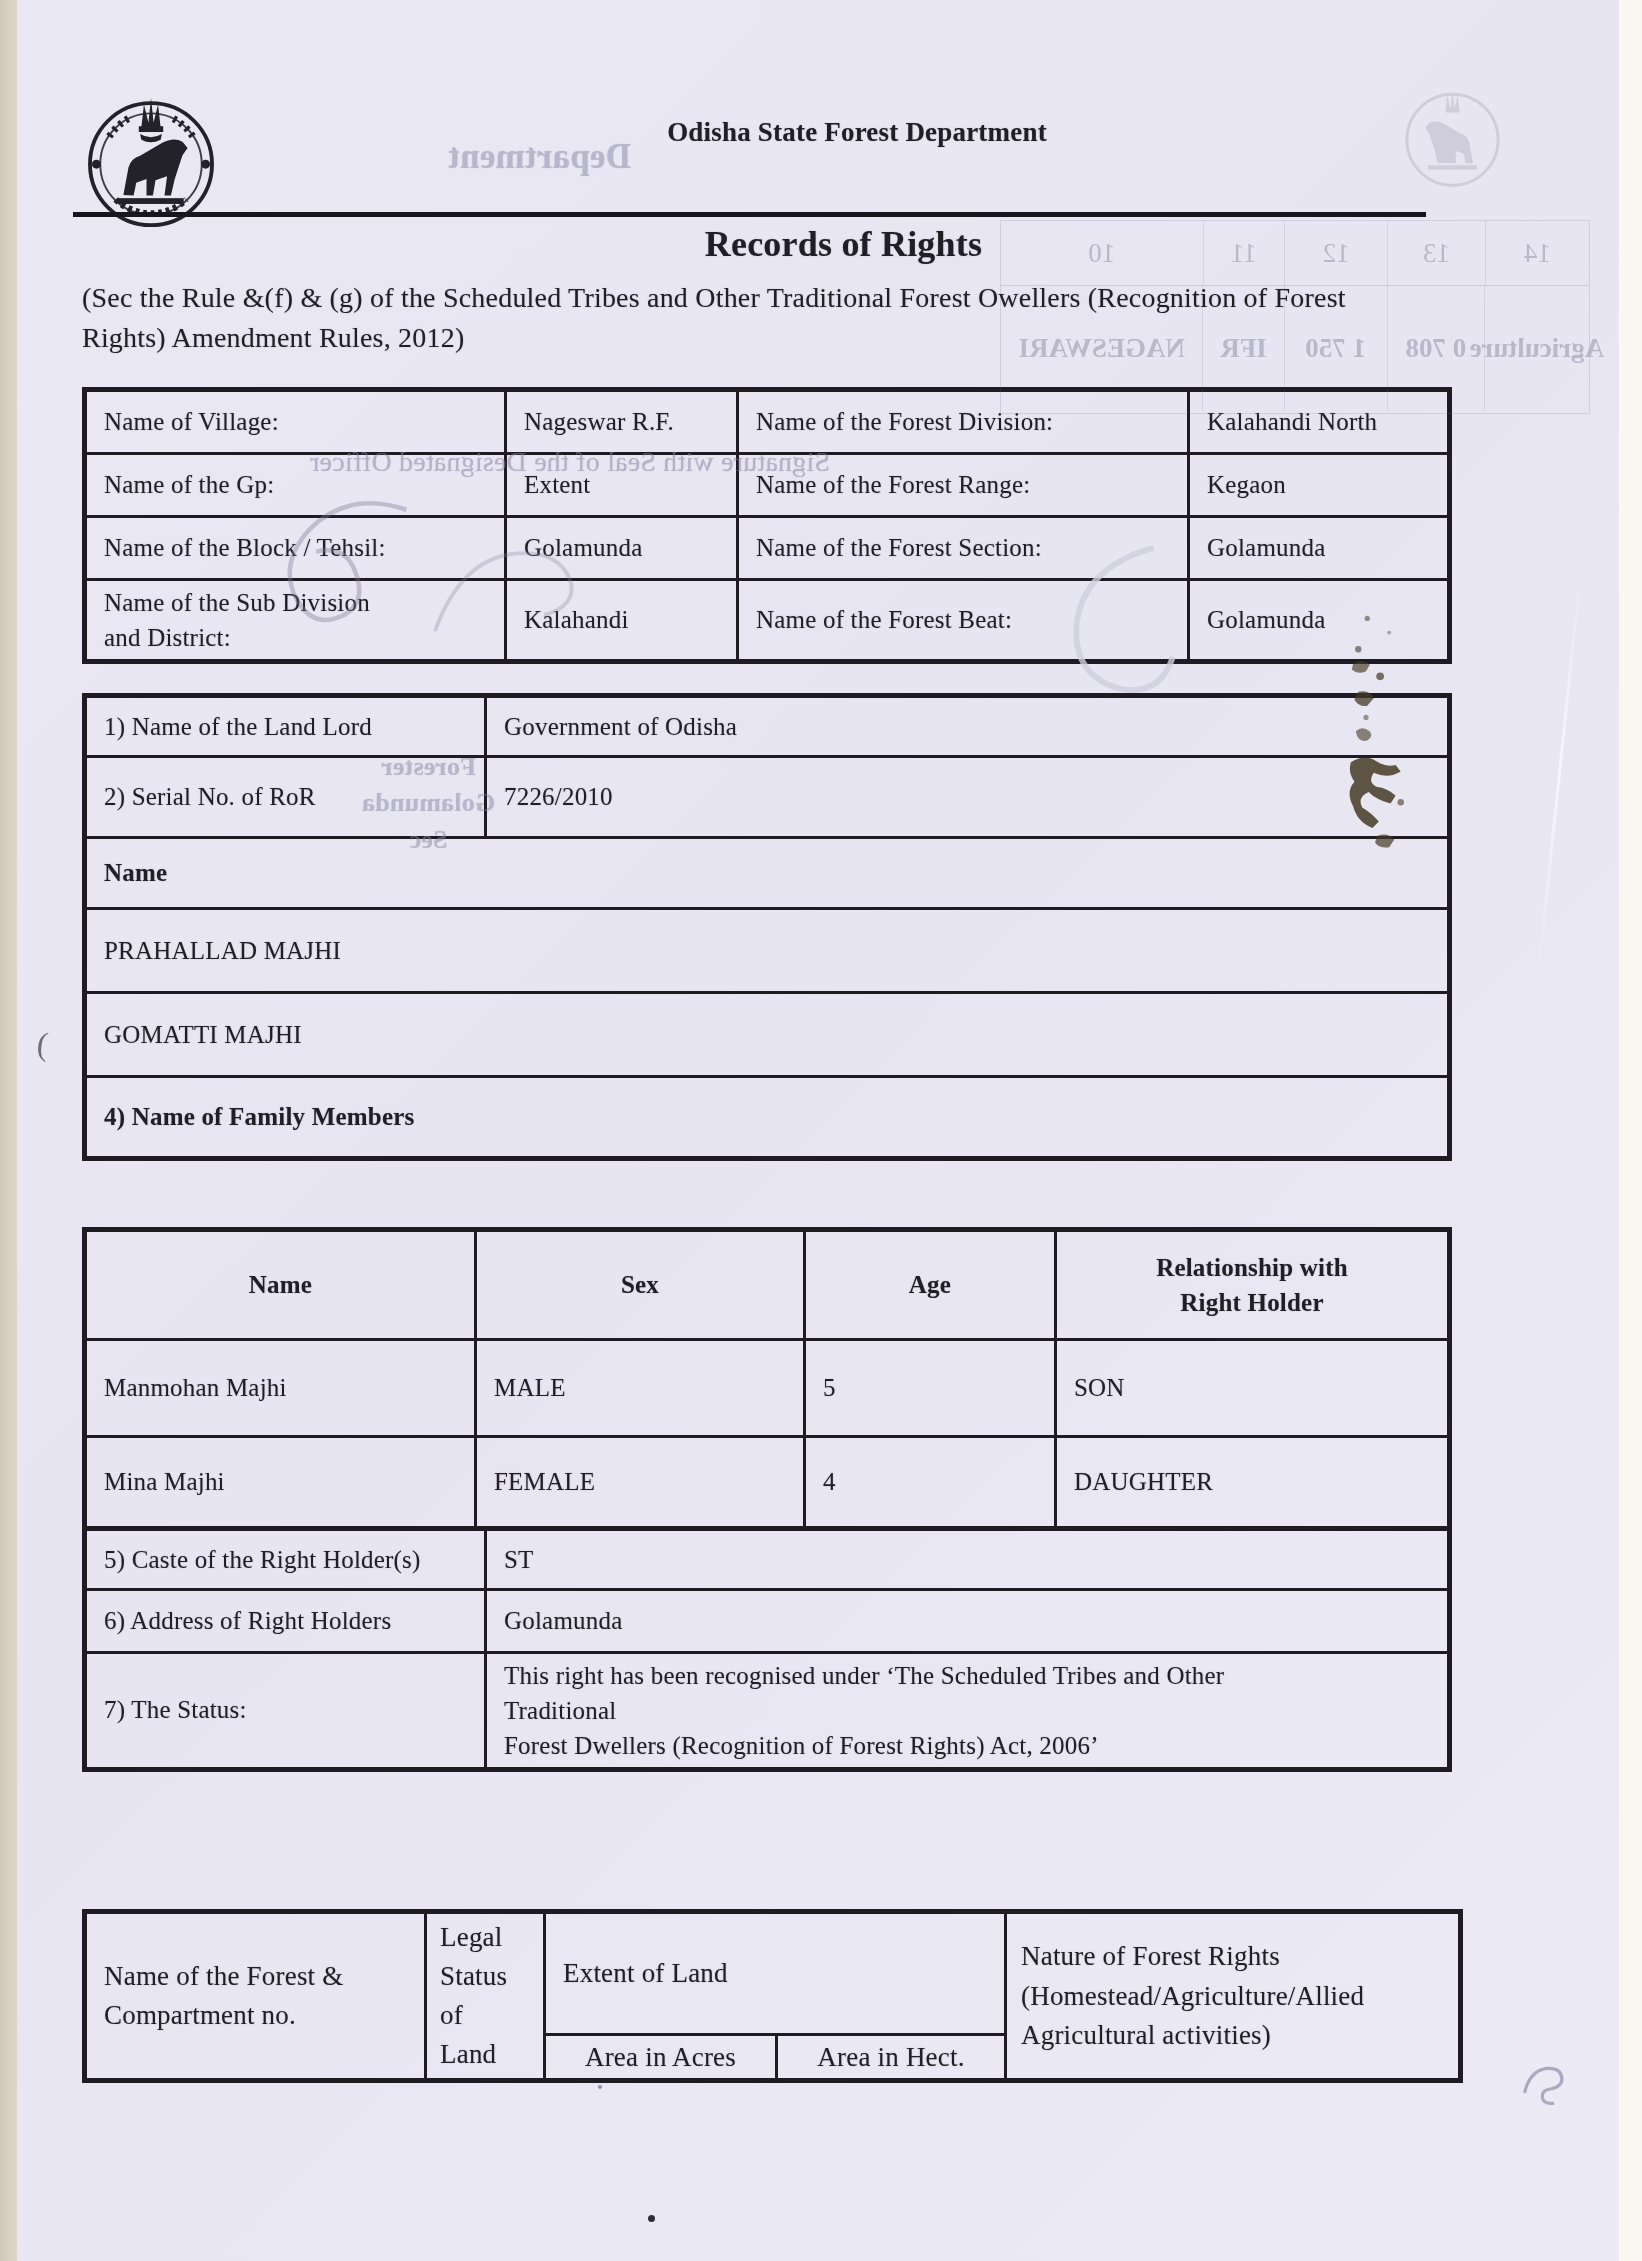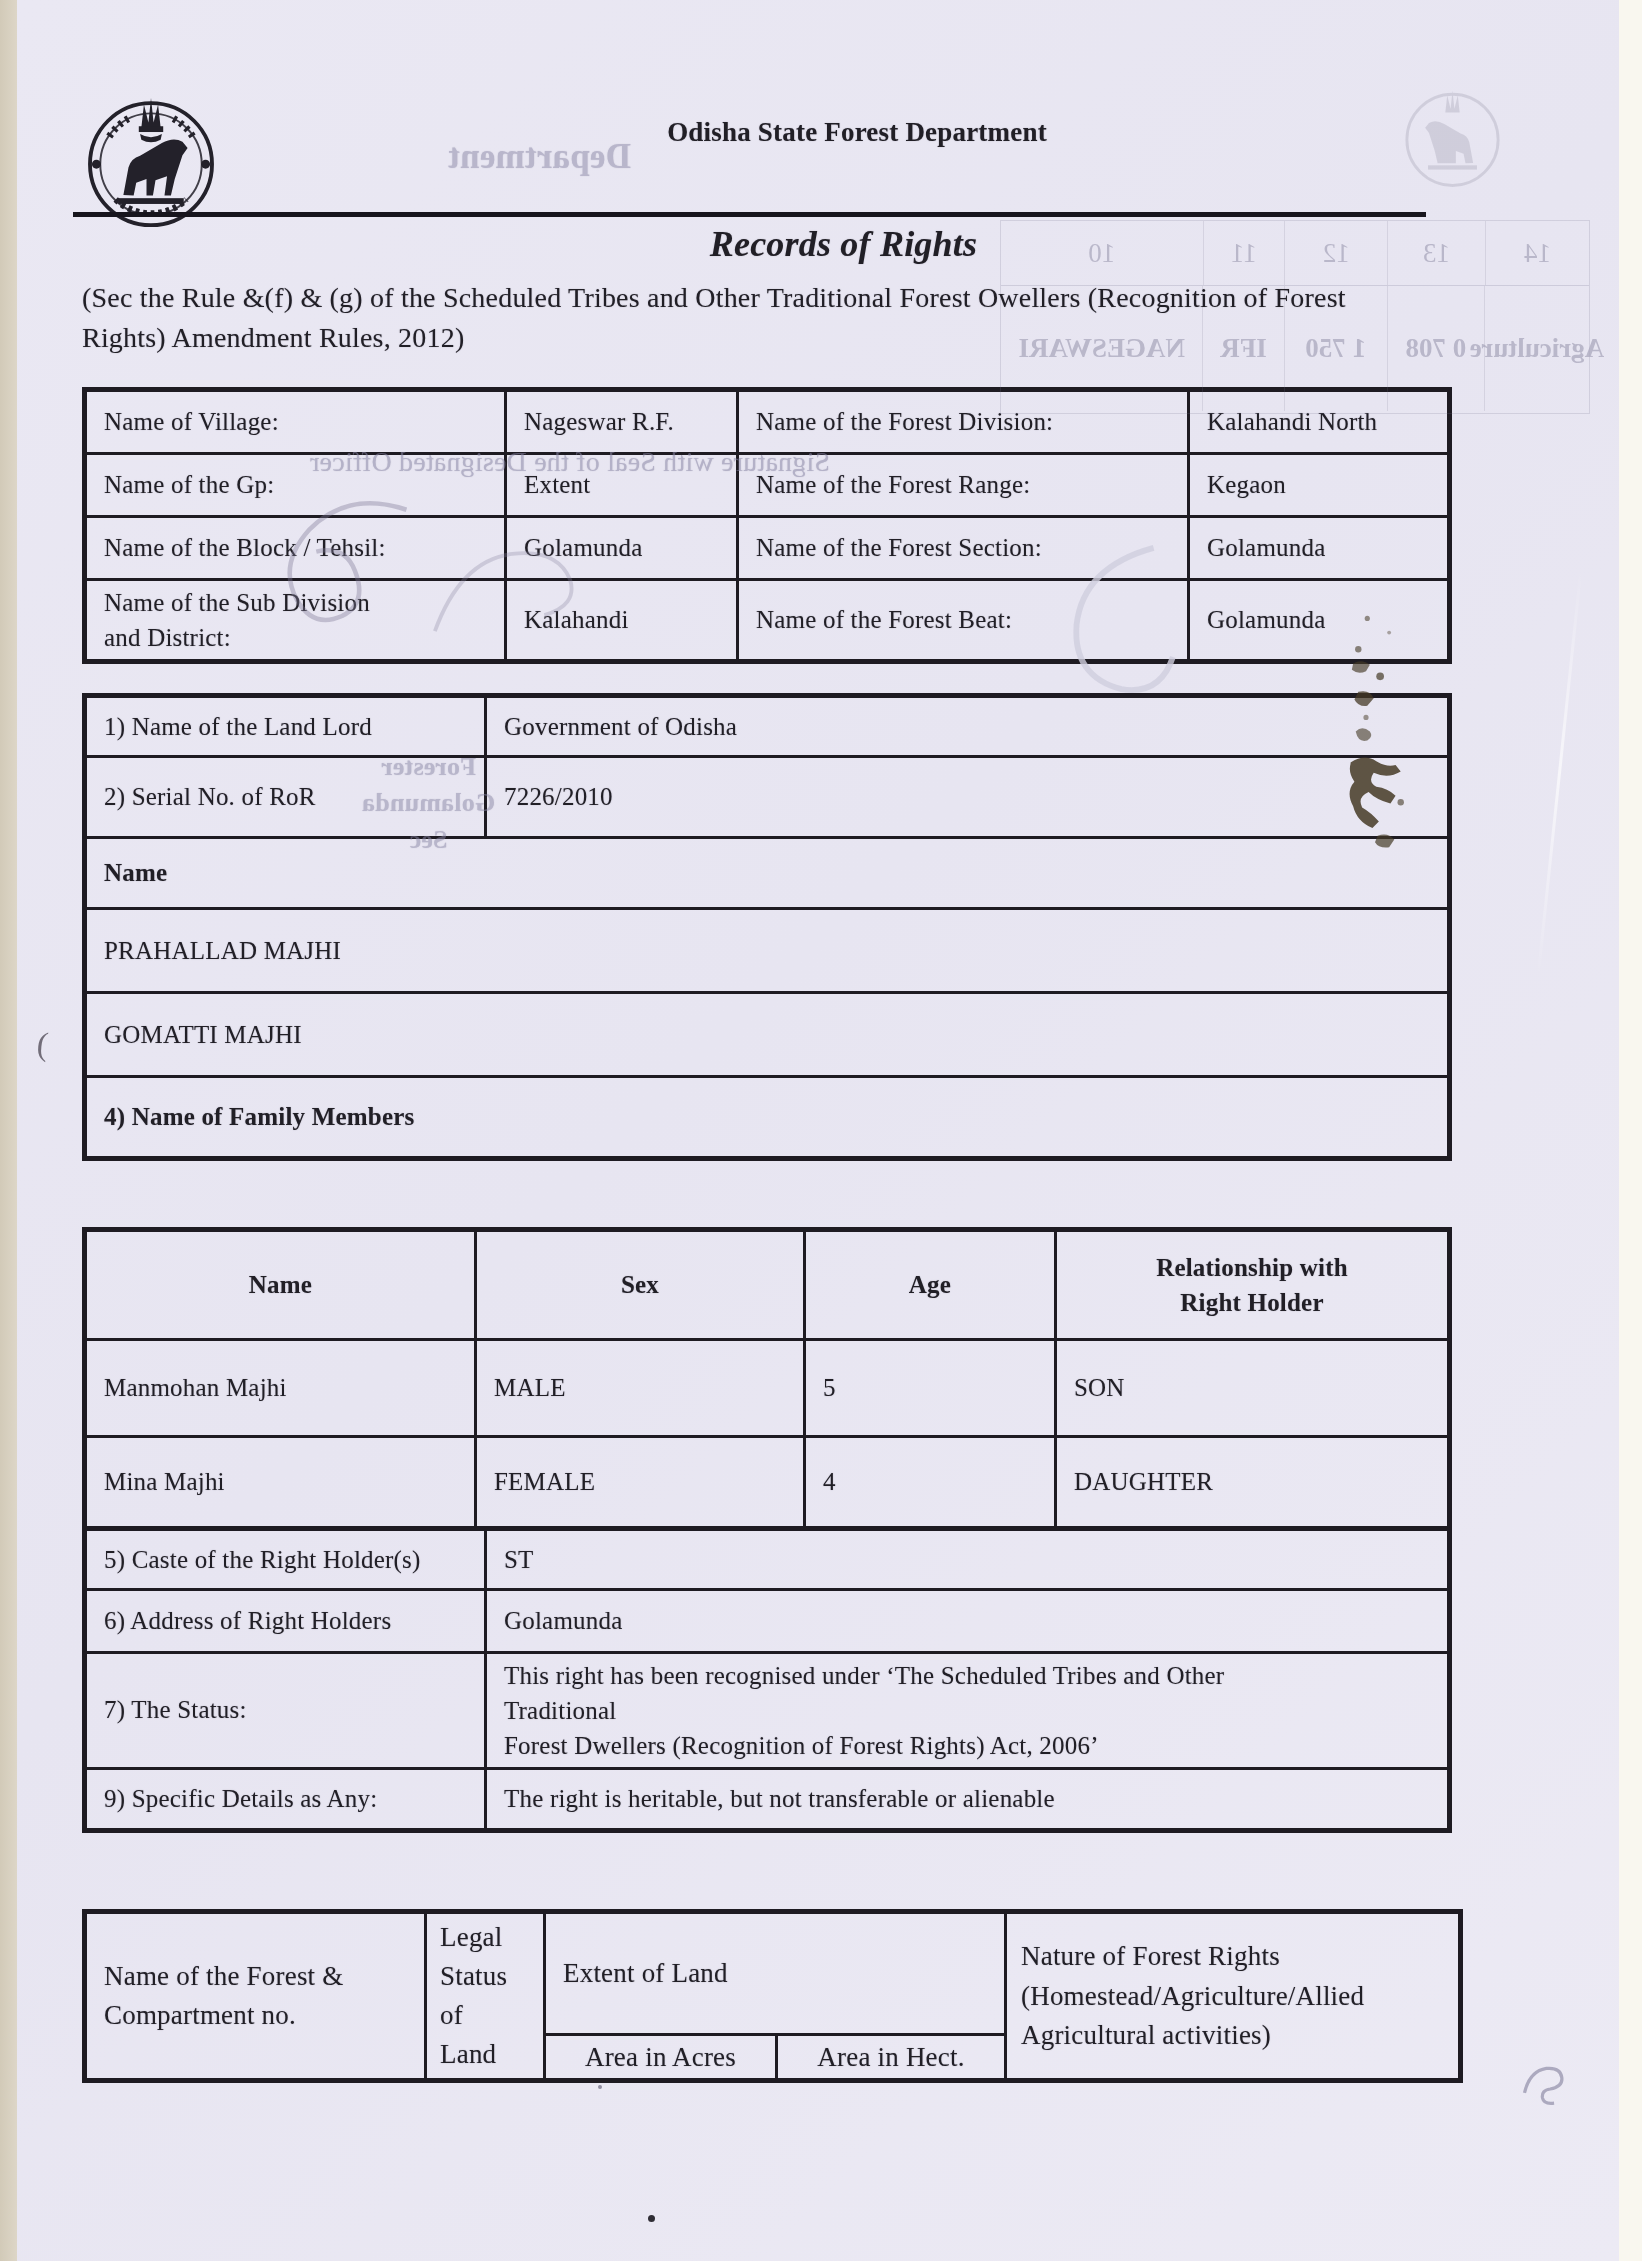--- a/index.html
+++ b/index.html
@@ -18,21 +18,21 @@
   #edge-right{position:absolute;right:0;top:0;width:24.5px;height:2261px;
     background:#f9f7ef;}
   .abs{position:absolute;}
   .soft{text-shadow:0 0 1.3px rgba(47,43,66,.30);letter-spacing:0.2px;}
 
   
   #doc-title{left:361px;top:117px;width:992px;text-align:center;
     font-size:27px;font-weight:bold;}
   #rule{left:73px;top:212px;width:1353px;height:4.5px;background:#17151d;}
   #doc-heading{left:309px;top:223px;width:1069px;text-align:center;
-    font-size:36px;font-weight:bold;z-index:5;font-style:italic;}
+    font-size:36px;font-weight:bold;z-index:5;}
   #doc-subtitle{left:82px;top:278px;width:1411px;font-size:28px;
     line-height:1.42;white-space:pre-line;z-index:5;}
 
   
   #emblem{left:86px;top:89px;width:130px;height:140px;}
   #emblem-ghost{left:1404px;top:81px;width:97px;height:110px;opacity:.16;
     transform:scaleX(-1);}
 
   
   .bleed{color:#8a87a6;z-index:1;}
@@ -272,24 +272,20 @@
   <tr style="height:63px">
     <td class="soft">6) Address of Right Holders</td>
     <td class="soft">Golamunda</td>
   </tr>
   <tr style="height:115px">
     <td class="soft">7) The Status:</td>
     <td class="soft pre">This right has been recognised under ‘The Scheduled Tribes and Other
 Traditional
 Forest Dwellers (Recognition of Forest Rights) Act, 2006’</td>
   </tr>
-  <tr style="height:62px">
-    <td class="soft">9) Specific Details as Any:</td>
-    <td class="soft">The right is heritable, but not transferable or alienable</td>
-  </tr>
 </tbody>
   </table>
 
 <table id="land-table">
   <colgroup>
       <col style="width:341px">
       <col style="width:119px">
       <col style="width:232px">
       <col style="width:229px">
       <col style="width:455px">

